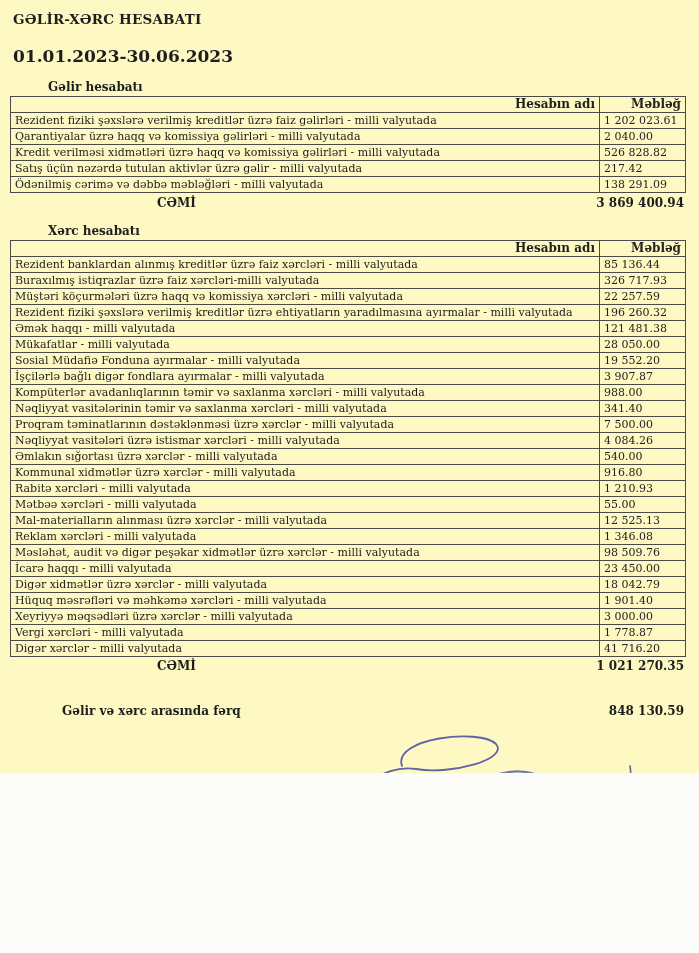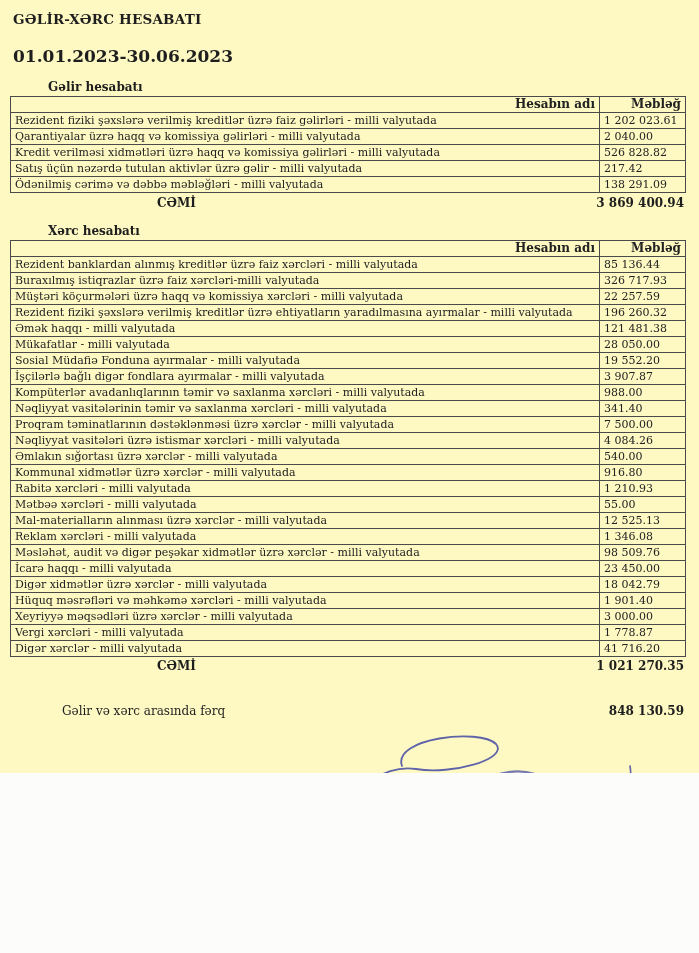--- a/index.html
+++ b/index.html
@@ -18,21 +18,21 @@
     border:1px solid #4a4a4a; font-size:11px; line-height:15px; height:16px;
     padding:0 4px; white-space:nowrap; overflow:hidden; color:#222;
   }
   .report th { text-align:right; font-weight:bold; font-size:12px; }
   .report .amt { width:86px; }
   .report td.amt { text-align:left; padding-right:3px; }
 
   .total-label { font-size:12px; font-weight:bold; }
   .total-value { font-size:12px; font-weight:bold; text-align:right; }
 
-  .summary-label { left:62px; font-size:12px; font-weight:normal; }
+  .summary-label { left:62px; font-size:12px; font-weight:bold; }
   .right-val { right:15px; font-size:12px; font-weight:bold; }
 
   .sig-label { left:10px; font-size:12px; font-weight:bold; }
   .sig-line { height:1px; background:#444; }
 
   .ink { stroke:#4e53a6; fill:none; stroke-linecap:round; stroke-linejoin:round; opacity:.9; }
   .stamp-ink { color:#5d63ae; }
 </style>
 </head>
 <body>

